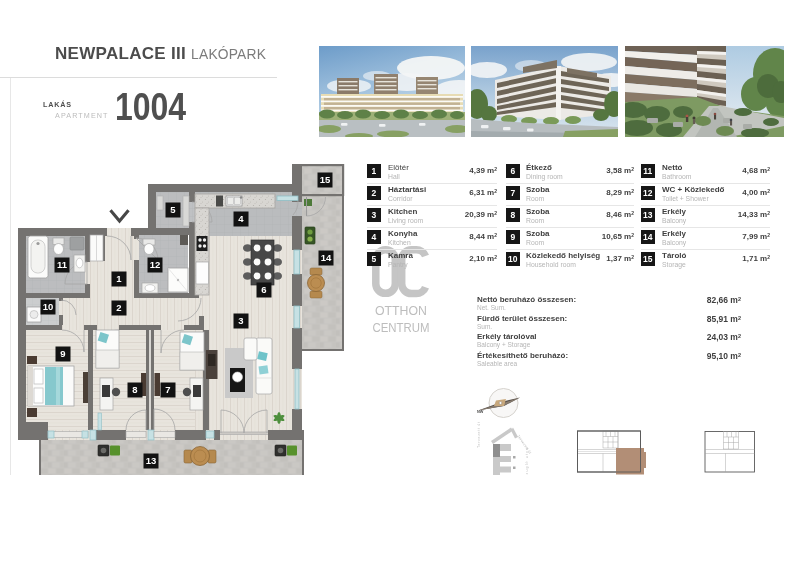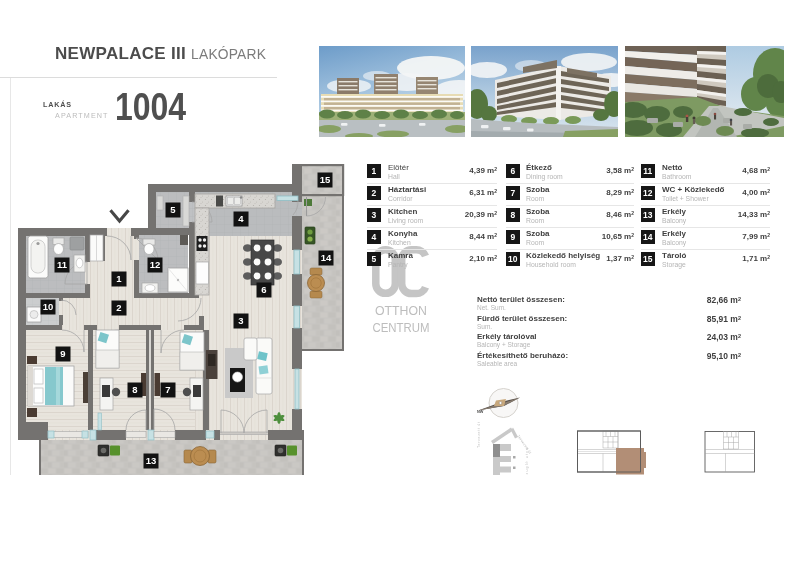--- a/index.html
+++ b/index.html
@@ -303,21 +303,21 @@
 <div class="abs" style="left:662px;top:238.5px;font-size:6.8px;color:#b5b5b5;white-space:nowrap;">Balcony</div>
 <div class="abs" style="left:710px;top:231.5px;width:60px;text-align:right;font-size:8px;font-weight:bold;color:#3f3f3f;">7,99 m<span style="font-size:5px;vertical-align:2px;">2</span></div>
 <div class="abs" style="left:641px;top:248.5px;width:129px;height:1px;background:#e6e6e6;"></div>
 <div class="abs" style="left:641px;top:252px;width:13.5px;height:13.5px;background:#161616;color:#fff;font-size:8.5px;font-weight:bold;text-align:center;line-height:14px;">15</div>
 <div class="abs" style="left:662px;top:250.5px;font-size:8px;font-weight:bold;color:#3f3f3f;white-space:nowrap;">Tároló</div>
 <div class="abs" style="left:662px;top:260.5px;font-size:6.8px;color:#b5b5b5;white-space:nowrap;">Storage</div>
 <div class="abs" style="left:710px;top:253.5px;width:60px;text-align:right;font-size:8px;font-weight:bold;color:#3f3f3f;">1,71 m<span style="font-size:5px;vertical-align:2px;">2</span></div>
 </div>
 
   <div id="totals">
-<div class="abs" style="left:477px;top:295px;font-size:8px;font-weight:bold;color:#3f3f3f;">Nettó terület összesen:</div>
+<div class="abs" style="left:477px;top:295px;font-size:8px;font-weight:bold;color:#3f3f3f;">Nettó beruházó összesen:</div>
 <div class="abs" style="left:477px;top:304px;font-size:6.5px;color:#b5b5b5;">Net. Sum.</div>
 <div class="abs" style="left:671px;top:295px;width:70px;text-align:right;font-size:8.5px;font-weight:bold;color:#3f3f3f;">82,66 m<span style="font-size:5.5px;vertical-align:2px;">2</span></div>
 <div class="abs" style="left:477px;top:313.7px;font-size:8px;font-weight:bold;color:#3f3f3f;">Fürdő terület összesen:</div>
 <div class="abs" style="left:477px;top:322.7px;font-size:6.5px;color:#b5b5b5;">Sum.</div>
 <div class="abs" style="left:671px;top:313.7px;width:70px;text-align:right;font-size:8.5px;font-weight:bold;color:#3f3f3f;">85,91 m<span style="font-size:5.5px;vertical-align:2px;">2</span></div>
 <div class="abs" style="left:477px;top:332.4px;font-size:8px;font-weight:bold;color:#3f3f3f;">Erkély tárolóval</div>
 <div class="abs" style="left:477px;top:341.4px;font-size:6.5px;color:#b5b5b5;">Balcony + Storage</div>
 <div class="abs" style="left:671px;top:332.4px;width:70px;text-align:right;font-size:8.5px;font-weight:bold;color:#3f3f3f;">24,03 m<span style="font-size:5.5px;vertical-align:2px;">2</span></div>
 <div class="abs" style="left:477px;top:351.09999999999997px;font-size:8px;font-weight:bold;color:#3f3f3f;">Értékesíthető beruházó:</div>
 <div class="abs" style="left:477px;top:360.09999999999997px;font-size:6.5px;color:#b5b5b5;">Saleable area</div>

